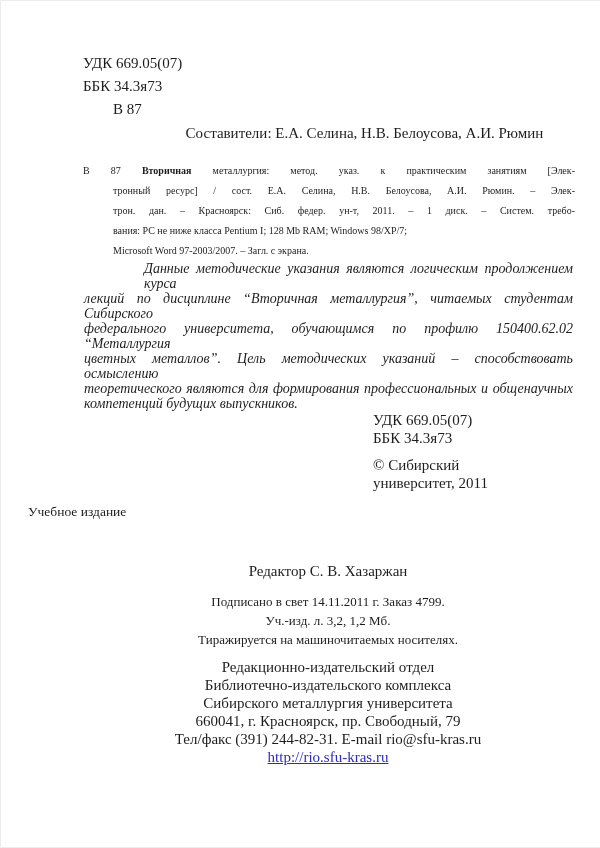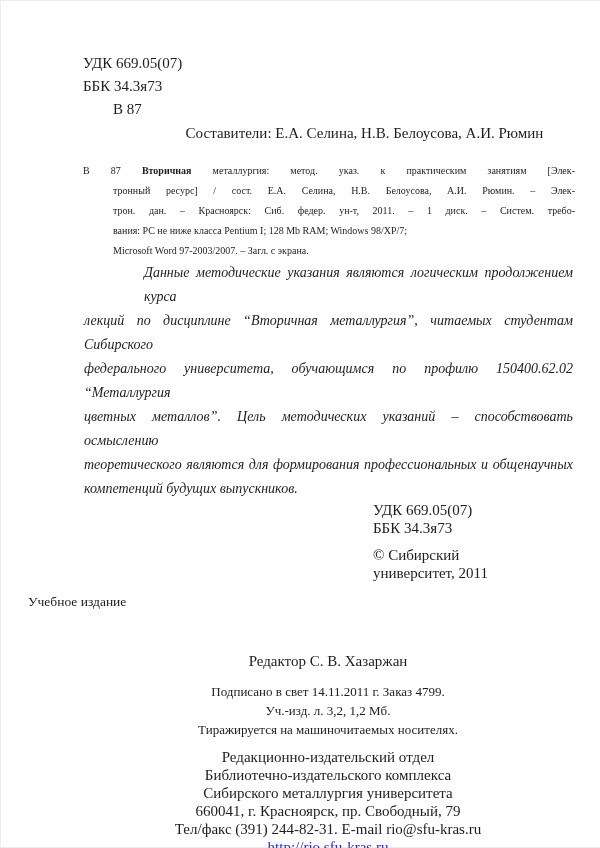--- a/index.html
+++ b/index.html
@@ -18,21 +18,21 @@
   .auth-sign{padding-left:30px;}
   .compilers{margin:1px 0 0 73px;font-size:15px;line-height:23px;text-align:center;}
 
   
   .biblio{margin:16px 53px 0 55px;font-size:10px;line-height:20px;}
   .biblio .cont{padding-left:30px;}
   .jl{text-align:justify;text-align-last:justify;}
   .biblio b{font-weight:bold;}
 
   
-  .annotation{margin:0 55px 0 56px;font-size:14px;line-height:24px;font-style:italic;}
+  .annotation{margin:0 55px 0 56px;font-size:14px;line-height:15px;font-style:italic;}
   .annotation .first{padding-left:60px;}
 
   
   .imprint{margin-left:345px;font-size:15px;line-height:18px;}
   .imprint-gap{height:9px;}
 
   
   .edition-label{margin-top:11px;font-size:13.5px;line-height:18px;}
   .editor-line{margin-top:40px;text-align:center;font-size:15px;line-height:20px;}
   .print-info{margin-top:11px;text-align:center;font-size:13px;line-height:19px;}

